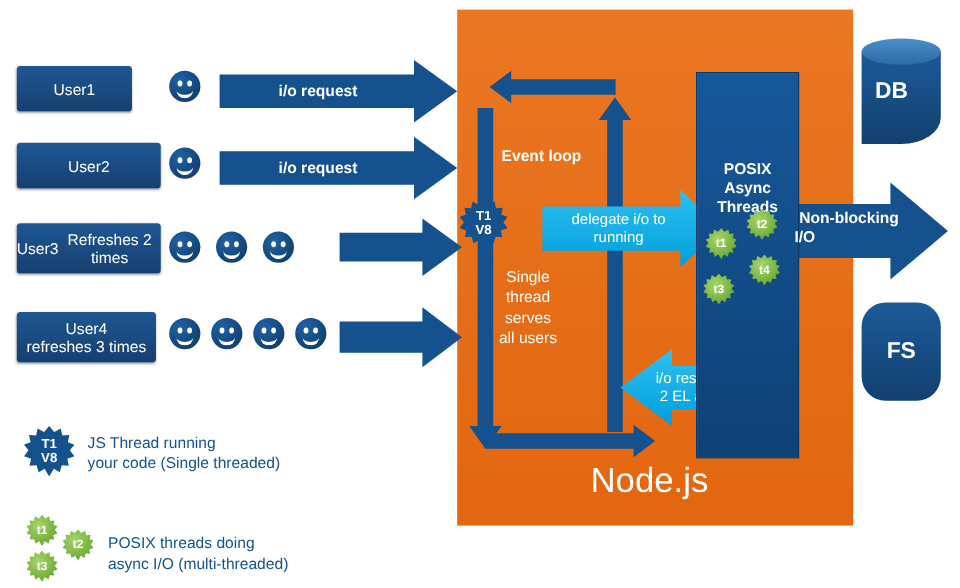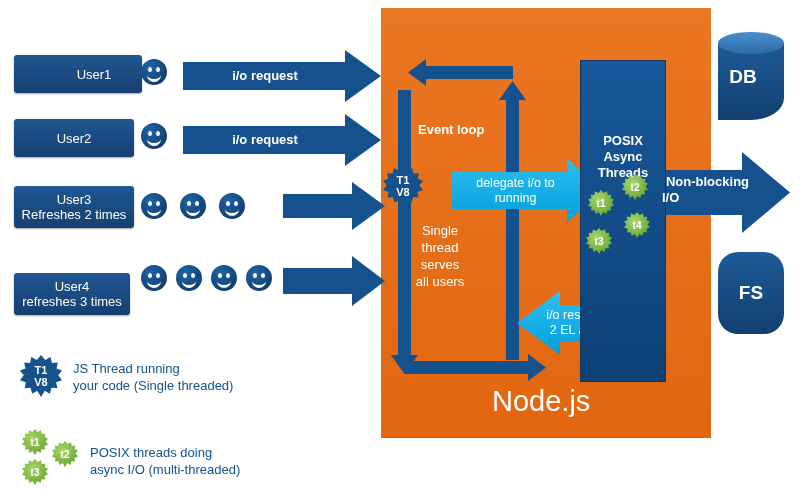--- a/index.html
+++ b/index.html
@@ -143,35 +143,35 @@
 
     <path d="M506,360 L519,360 L519,100 L526,100 L512.5,81 L499,100 L506,100 Z" fill="#15528d"></path>
 
     <path d="M452,172 L567,172 L567,158 L600,190.5 L567,223 L567,209 L452,209 Z" fill="url(#cyanG)"></path>
 
     <path d="M560,305 L657,305 L657,341 L560,341 L560,355 L517,323 L560,291 Z" fill="url(#cyanG)"></path>
 
     <path d="M660,170 L742,170 L742,152 L790,192.5 L742,233 L742,215 L660,215 Z" fill="#15528d"></path>
   </svg>
 
-  <div class="abs userbox" style="left:14px;top:55px;width:96px;height:38px;padding-left:32px;">
+  <div class="abs userbox" style="left:14px;top:55px;width:96px;height:38px;">
     <span>User1</span>
   </div>
   <div class="abs" style="left:141px;top:59px;">
     <span class="smiley"><i class="l"></i><i class="r"></i><b></b></span>
   </div>
 
   <div class="abs userbox" style="left:14px;top:119px;width:120px;height:38px;">
     <span>User2</span>
   </div>
   <div class="abs" style="left:141px;top:123px;">
     <span class="smiley"><i class="l"></i><i class="r"></i><b></b></span>
   </div>
 
-  <div class="abs userbox" style="left:14px;top:186px;width:120px;height:42px;flex-direction:column;">
+  <div class="abs userbox" style="left:14px;top:186px;width:120px;height:42px;flex-direction:row;">
     <span>User3</span>
     <span>Refreshes 2 times</span>
   </div>
   <div class="abs" style="left:141px;top:193px;width:130px;display:flex;gap:13px;">
     <span class="smiley">
         <i class="l"></i>
         <i class="r"></i>
         <b></b>
       </span>
     <span class="smiley">
@@ -179,21 +179,21 @@
         <i class="r"></i>
         <b></b>
       </span>
     <span class="smiley">
         <i class="l"></i>
         <i class="r"></i>
         <b></b>
       </span>
   </div>
 
-  <div class="abs userbox" style="left:14px;top:260px;width:116px;height:42px;flex-direction:column;margin-top:13px;">
+  <div class="abs userbox" style="left:14px;top:260px;width:116px;height:42px;flex-direction:column;">
     <span>User4</span>
     <span>refreshes 3 times</span>
   </div>
   <div class="abs" style="left:141px;top:265px;width:140px;display:flex;gap:9px;">
     <span class="smiley">
         <i class="l"></i>
         <i class="r"></i>
         <b></b>
       </span>
     <span class="smiley">

